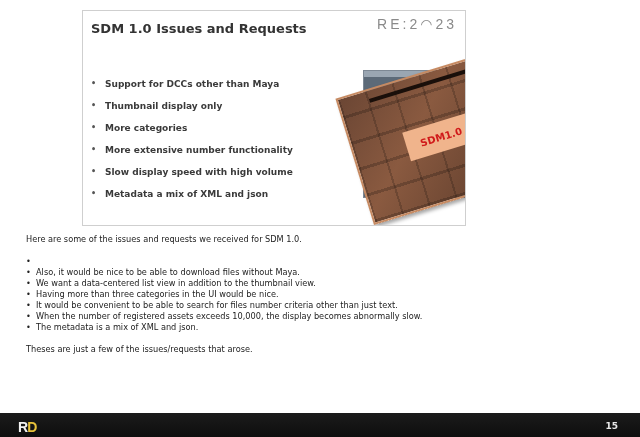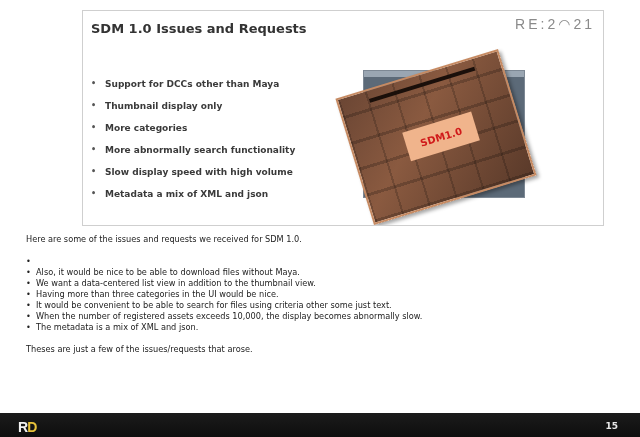--- a/index.html
+++ b/index.html
@@ -1,20 +1,20 @@
 <!DOCTYPE html>
 <html><head>
 <meta charset="utf-8">
 <style>
   * { box-sizing: border-box; margin: 0; padding: 0; }
   html, body { width: 640px; height: 437px; background: #ffffff; overflow: hidden; }
   body { position: relative; font-family: "DejaVu Sans", "Liberation Sans", sans-serif; color: #222; }
 
   .slide {
-    position: absolute; left: 82px; top: 10px; width: 522px; height: 216px;
+    position: absolute; left: 82px; top: 10px; width: 384px; height: 216px;
     border: 1px solid #cfcfcf; background: #fff; overflow: hidden;
   }
   .slide-title {
     position: absolute; left: 8px; top: 10px;
     font-size: 13px; font-weight: bold; color: #333;
   }
   .brand {
     position: absolute; right: 8px; top: 5px;
     font-family: "Liberation Sans", sans-serif; font-size: 14px; letter-spacing: 3px; color: #8a8a8a;
   }
@@ -69,38 +69,38 @@
   }
   .footer .page {
     position: absolute; right: 22px; top: 8px; font-size: 9px; font-weight: bold; color: #e8e8e8;
   }
 </style>
 </head>
 <body>
 
 <div class="slide">
   <div class="slide-title">SDM 1.0 Issues and Requests</div>
-  <div class="brand">RE:2◠21</div>
+  <div class="brand">RE:2◠23</div>
 
   <ul class="slide-bullets">
     <li>
         <span class="dot">•</span>
         <span>Support for DCCs other than Maya</span>
       </li>
     <li>
         <span class="dot">•</span>
         <span>Thumbnail display only</span>
       </li>
     <li>
         <span class="dot">•</span>
         <span>More categories</span>
       </li>
     <li>
         <span class="dot">•</span>
-        <span>More abnormally search functionality</span>
+        <span>More extensive number functionality</span>
       </li>
     <li>
         <span class="dot">•</span>
         <span>Slow display speed with high volume</span>
       </li>
     <li>
         <span class="dot">•</span>
         <span>Metadata a mix of XML and json</span>
       </li>
   </ul>
@@ -129,21 +129,21 @@
     <li>
         <span class="dot">•</span>
         <span>We want a data-centered list view in addition to the thumbnail view.</span>
       </li>
     <li>
         <span class="dot">•</span>
         <span>Having more than three categories in the UI would be nice.</span>
       </li>
     <li>
         <span class="dot">•</span>
-        <span>It would be convenient to be able to search for files using criteria other some just text.</span>
+        <span>It would be convenient to be able to search for files number criteria other than just text.</span>
       </li>
     <li>
         <span class="dot">•</span>
         <span>When the number of registered assets exceeds 10,000, the display becomes abnormally slow.</span>
       </li>
     <li>
         <span class="dot">•</span>
         <span>The metadata is a mix of XML and json.</span>
       </li>
   </ul>

